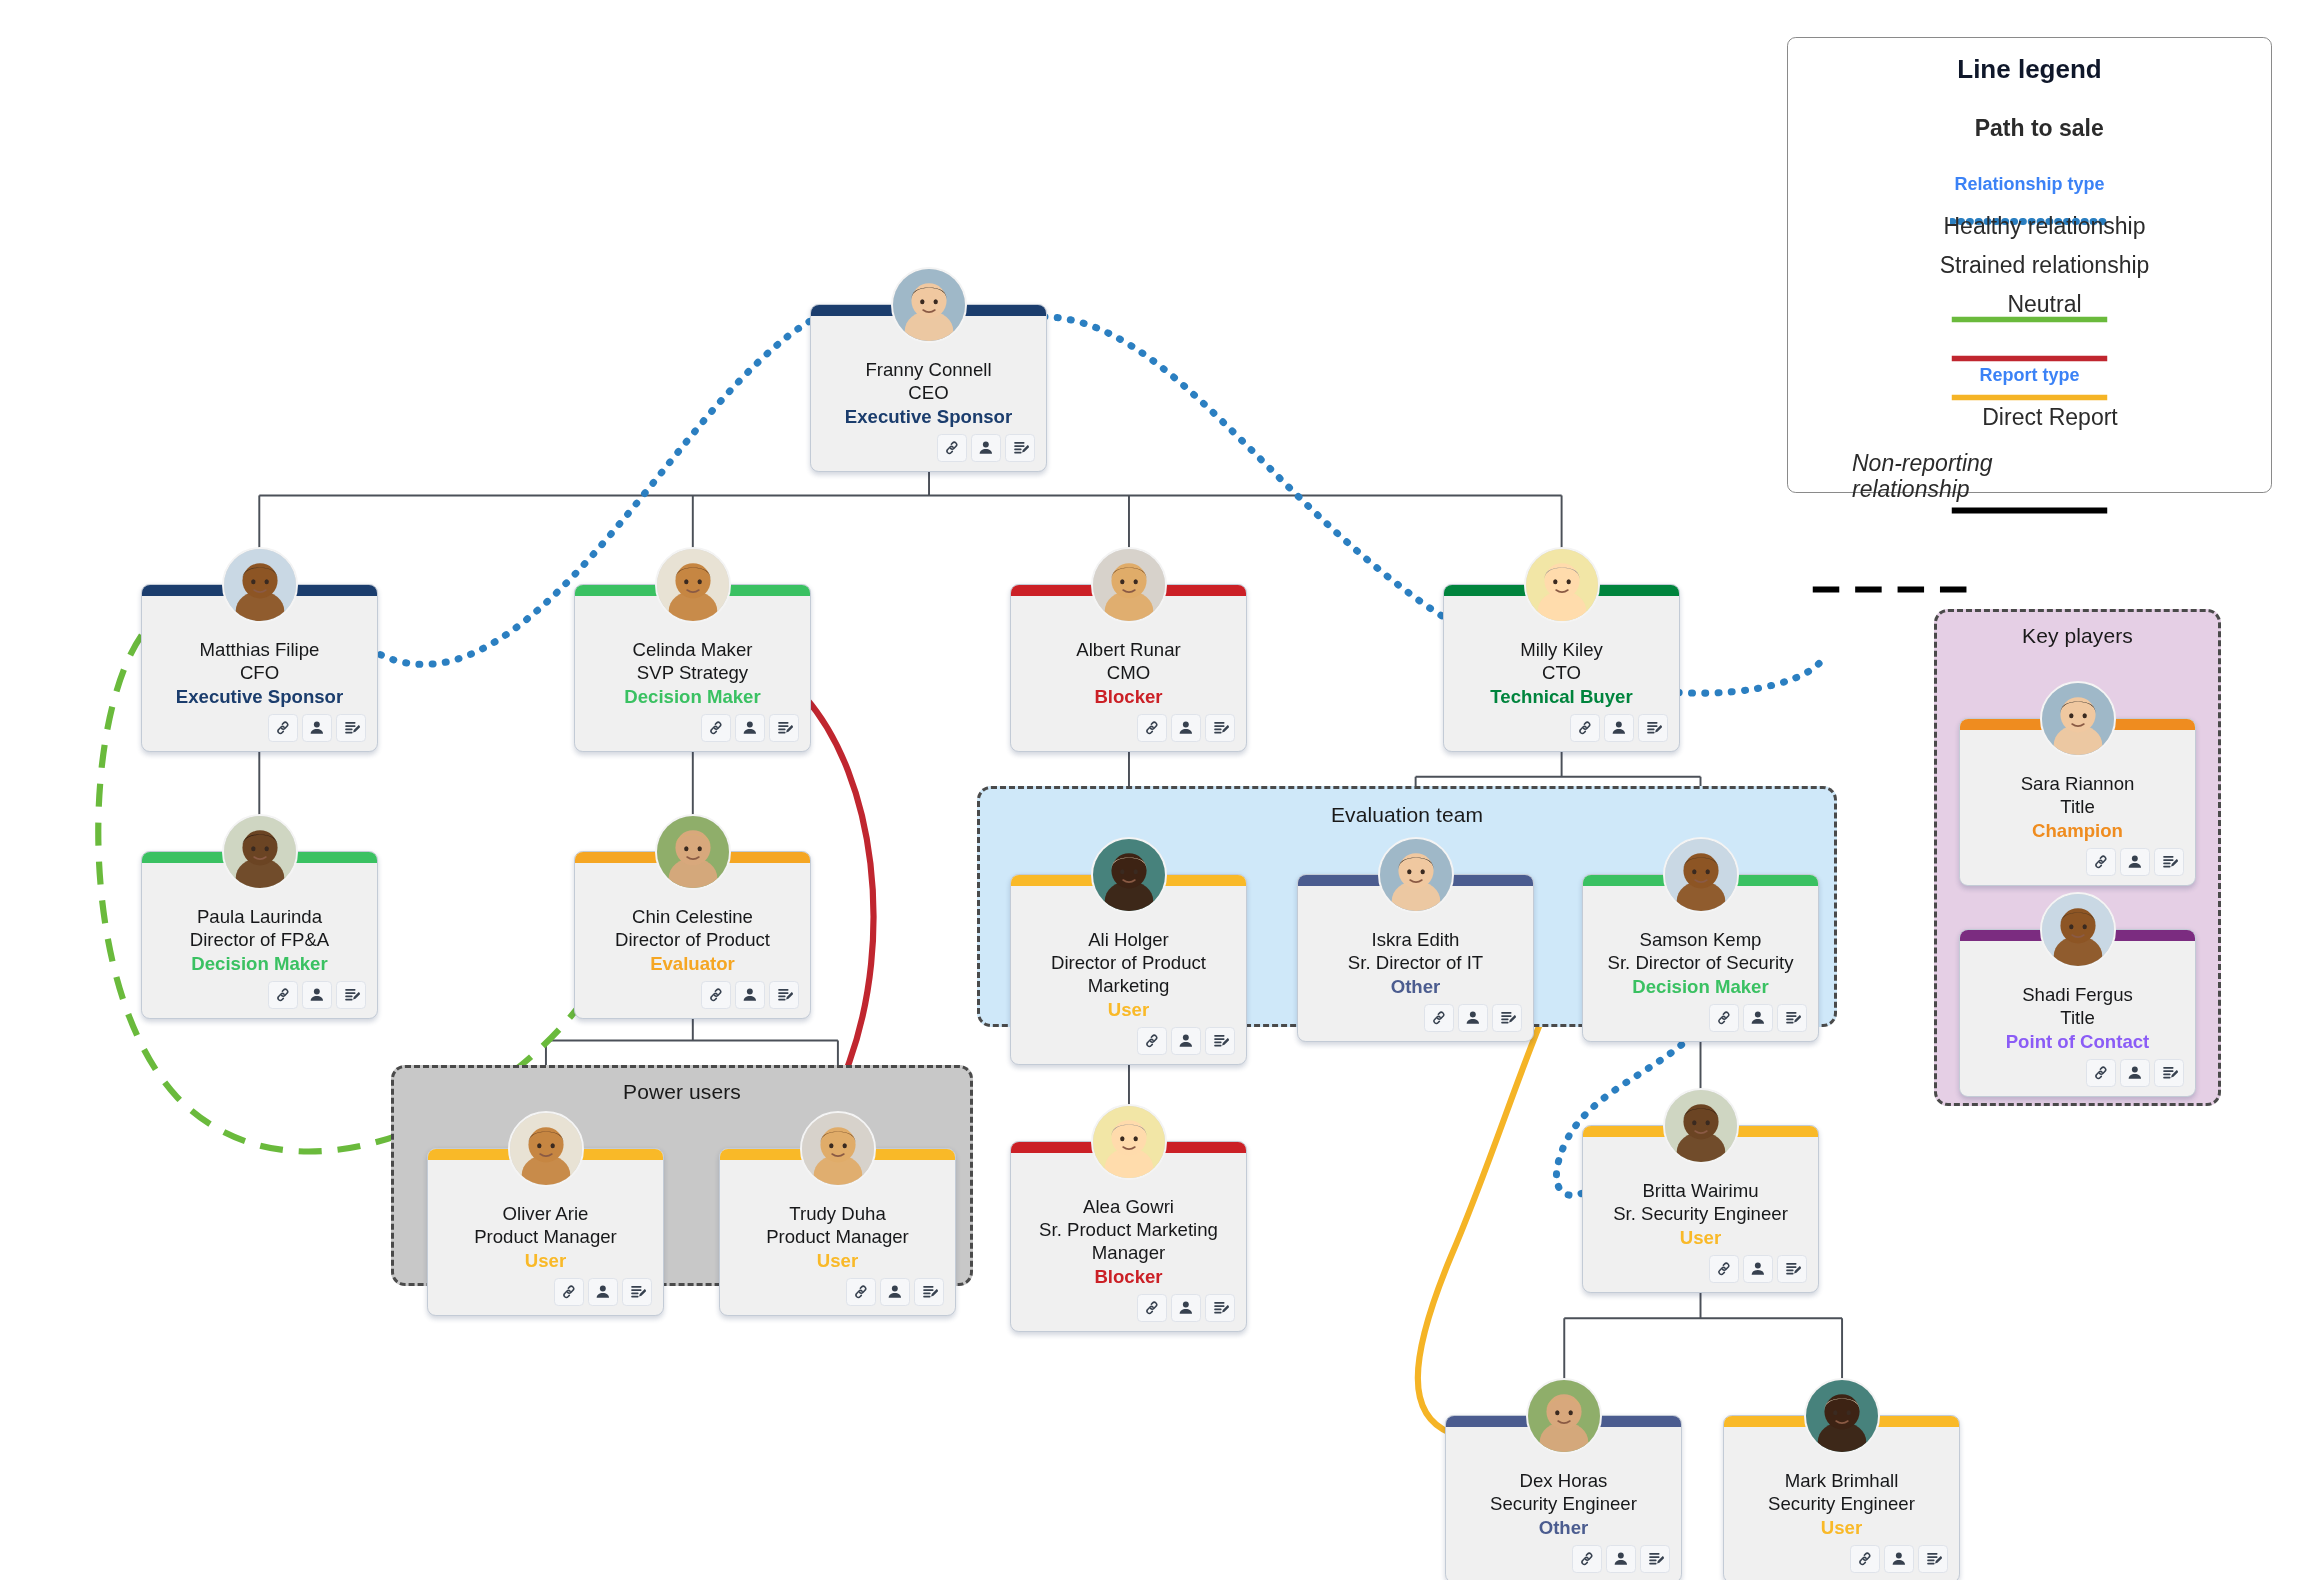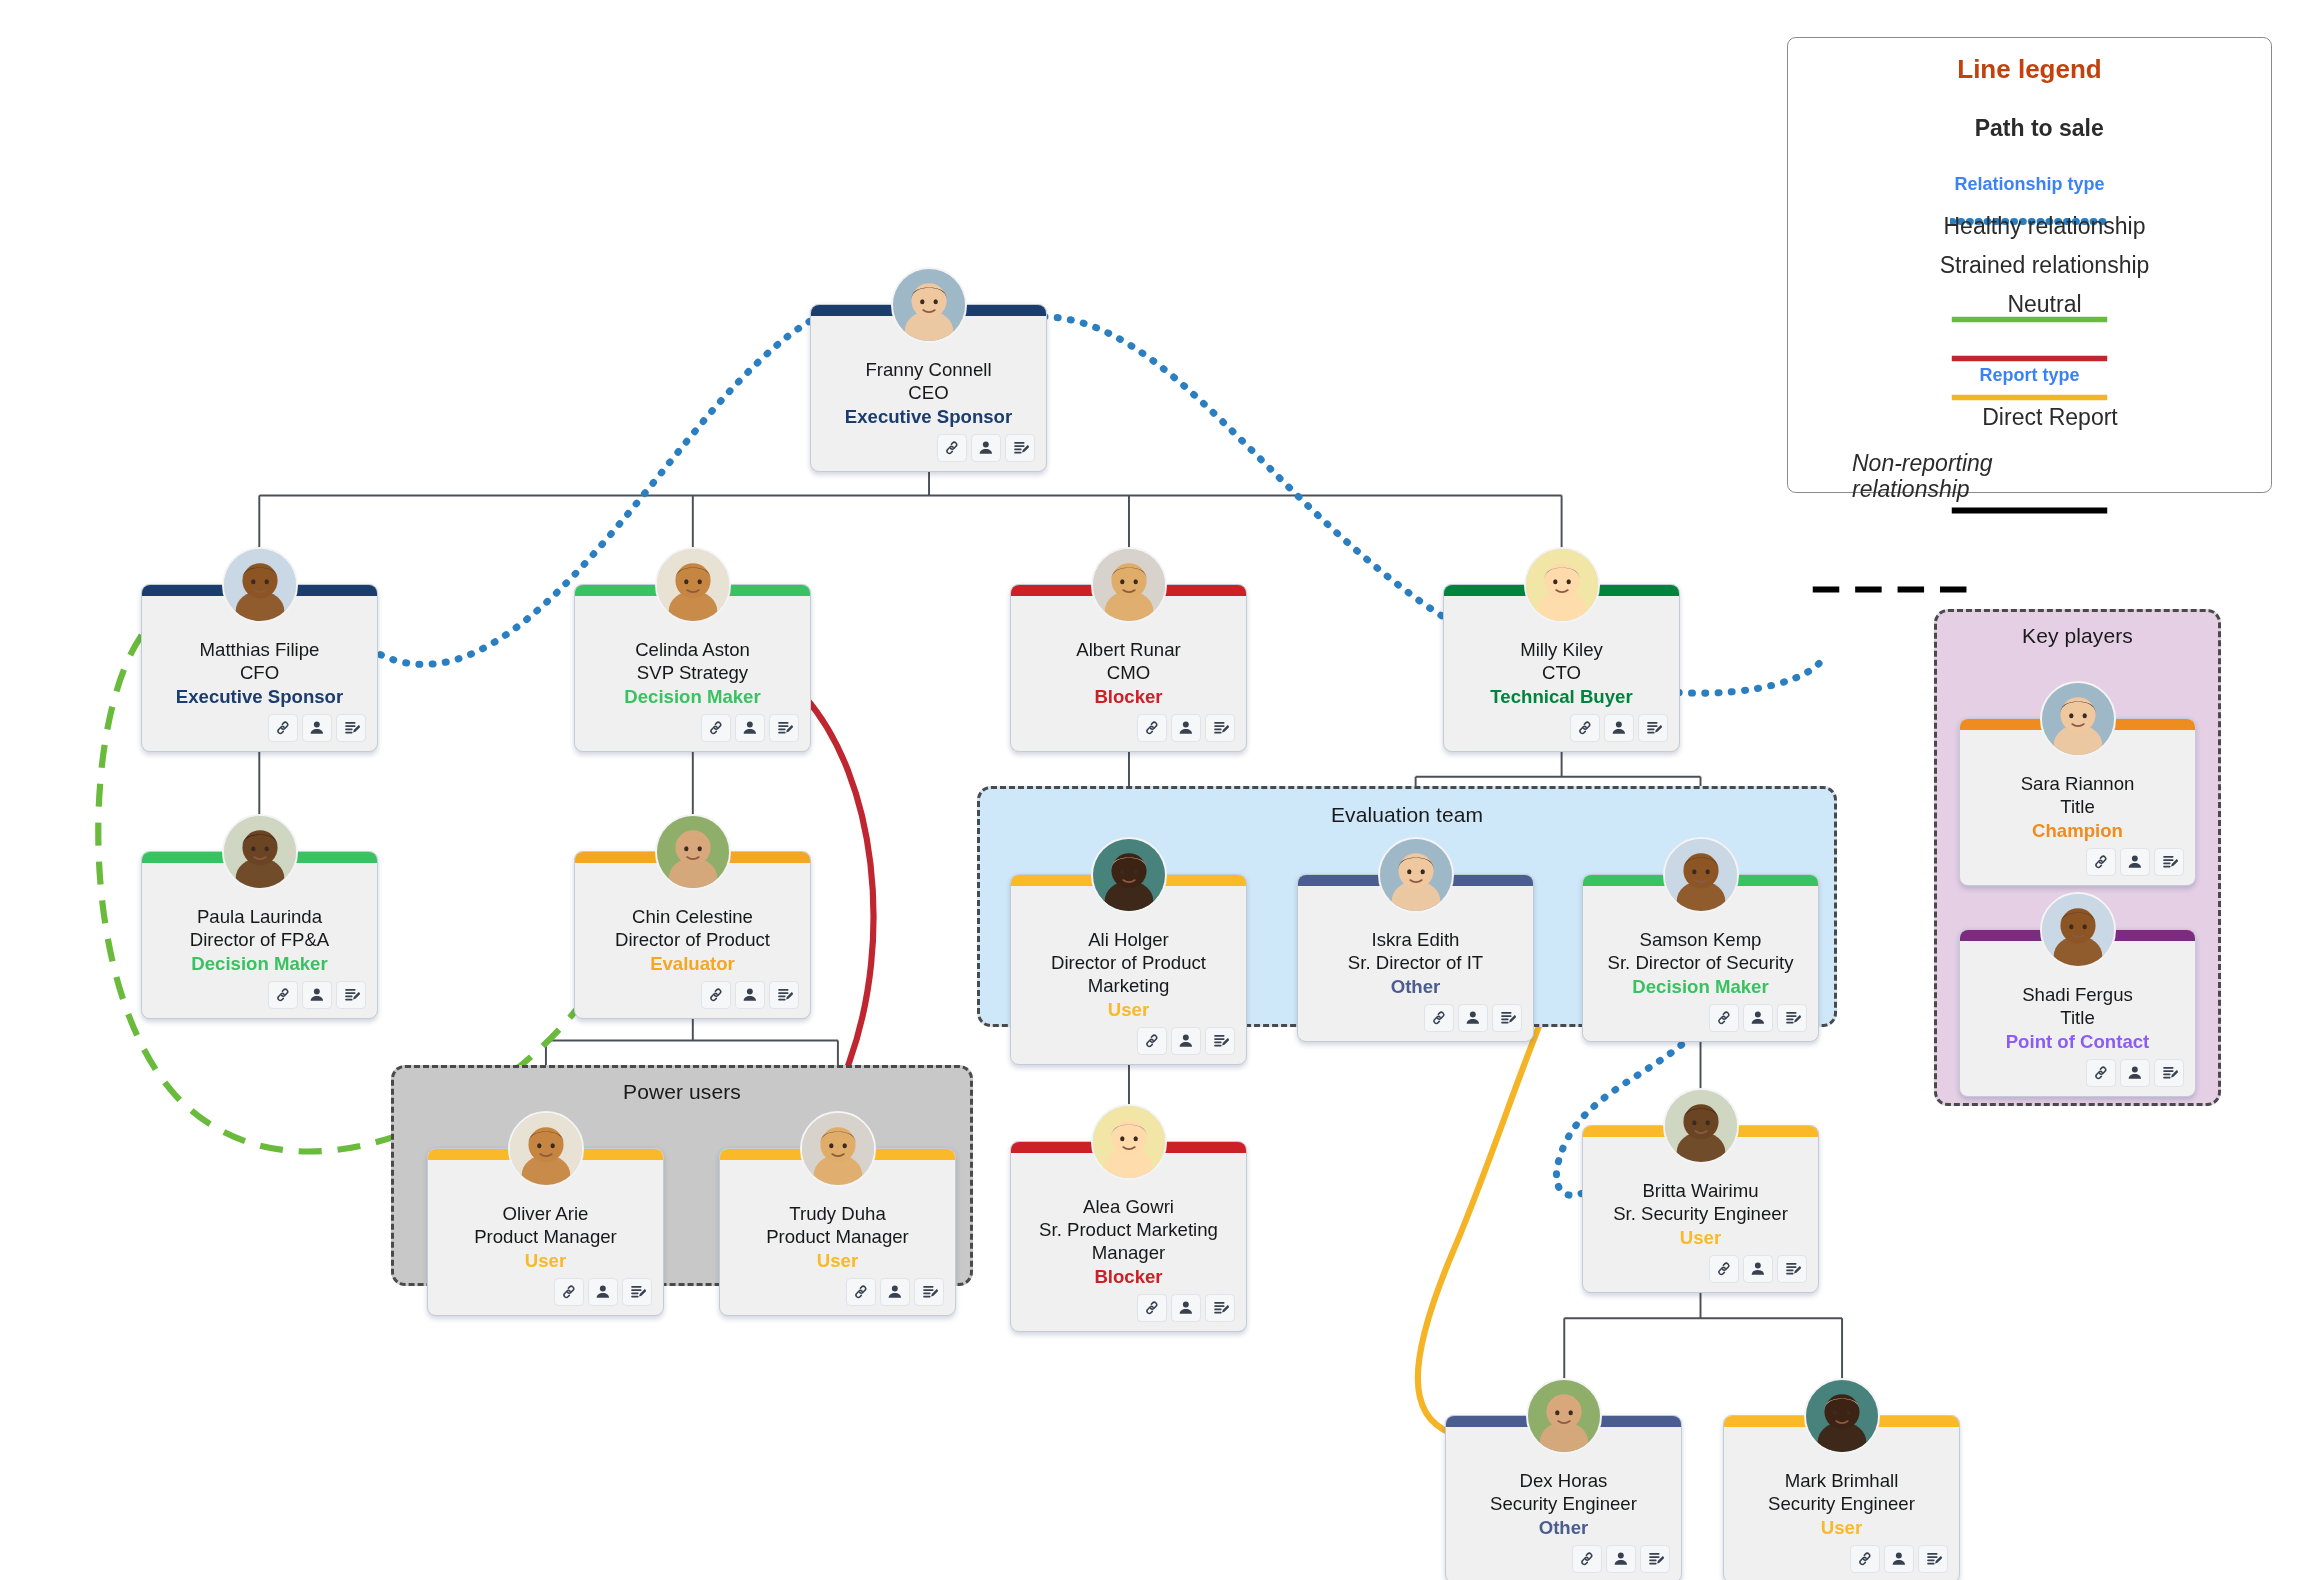--- a/index.html
+++ b/index.html
@@ -82,21 +82,21 @@
   
   #legend {
     position: absolute; left: 1787px; top: 37px;
     width: 485px; height: 456px;
     background: #ffffff;
     border: 0.9px solid #8a8a8a;
     border-radius: 8.8px;
     z-index: 5;
     padding: 16px 23px;
   }
-  #legend h2 { font-size: 26px; text-align: center; color: #c2410c; margin-bottom: 30px; }
+  #legend h2 { font-size: 26px; text-align: center; color: #0f172a; margin-bottom: 30px; }
   .lg-row { display: flex; align-items: center; height: 39px; flex-direction: column; }
   .lg-lbl  { font-size: 23px; color: #2b2b2b; }
   .lg-lbl.b { font-weight: bold; }
   .lg-lbl.ind { padding-left: 30px; }
   .lg-spacer-lbl { flex: 1; }
   .lg-swatch { width: 159px; height: 8.8px; flex: 0 0 159px; }
   .lg-head { font-size: 18px; font-weight: bold; color: #3b82f6; }
   .lg-gap  { height: 19.5px; }
   .lg-wrap { line-height: 1.12; font-style: italic; }
 </style>
@@ -300,21 +300,21 @@
           <rect width="86" height="86" fill="#e8e2d4"></rect>
           <ellipse cx="43" cy="74" rx="29" ry="24" fill="#c68642" opacity=".95"></ellipse>
           <circle cx="43" cy="38" r="21" fill="#c68642"></circle>
           <path d="M22 36 C22 18 64 18 64 36 C64 28 58 22 43 22 C28 22 22 28 22 36Z" fill="#5c3a21"></path>
           <ellipse cx="35" cy="39" rx="2.6" ry="3" fill="#3a2a20"></ellipse>
           <ellipse cx="51" cy="39" rx="2.6" ry="3" fill="#3a2a20"></ellipse>
           <path d="M36 49 Q43 54 50 49" stroke="#8a5a44" stroke-width="2" fill="none" stroke-linecap="round"></path>
         </svg>
       </div>
       <div class="body">
-        <div class="nm">Celinda Aston</div>
+        <div class="nm">Celinda Maker</div>
         <div class="ti">SVP Strategy</div>
         <div class="rl" style="color:#3ac162">Decision Maker</div>
       </div>
       <div class="acts">
         <div class="act" title="Link">
           <svg viewBox="0 0 24 24">
             <path d="M9.5 13.5a4.2 4.2 0 0 0 6 0l2.6-2.6a4.25 4.25 0 1 0-6-6L10.6 6.4a1.05 1.05 0 0 0 1.5 1.5l1.5-1.5a2.15 2.15 0 1 1 3 3l-2.6 2.6a2.15 2.15 0 0 1-3 0 1.05 1.05 0 1 0-1.5 1.5z"></path>
             <path d="M14.5 10.5a4.2 4.2 0 0 0-6 0l-2.6 2.6a4.25 4.25 0 1 0 6 6l1.5-1.5a1.05 1.05 0 0 0-1.5-1.5l-1.5 1.5a2.15 2.15 0 1 1-3-3l2.6-2.6a2.15 2.15 0 0 1 3 0 1.05 1.05 0 0 0 1.5-1.5z"></path>
           </svg>
         </div>

